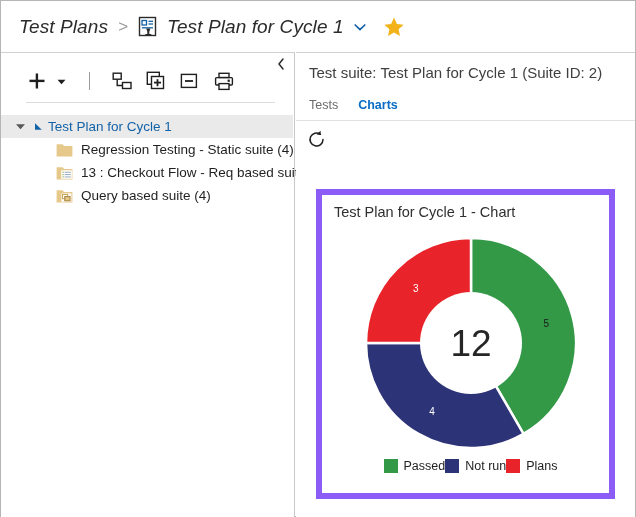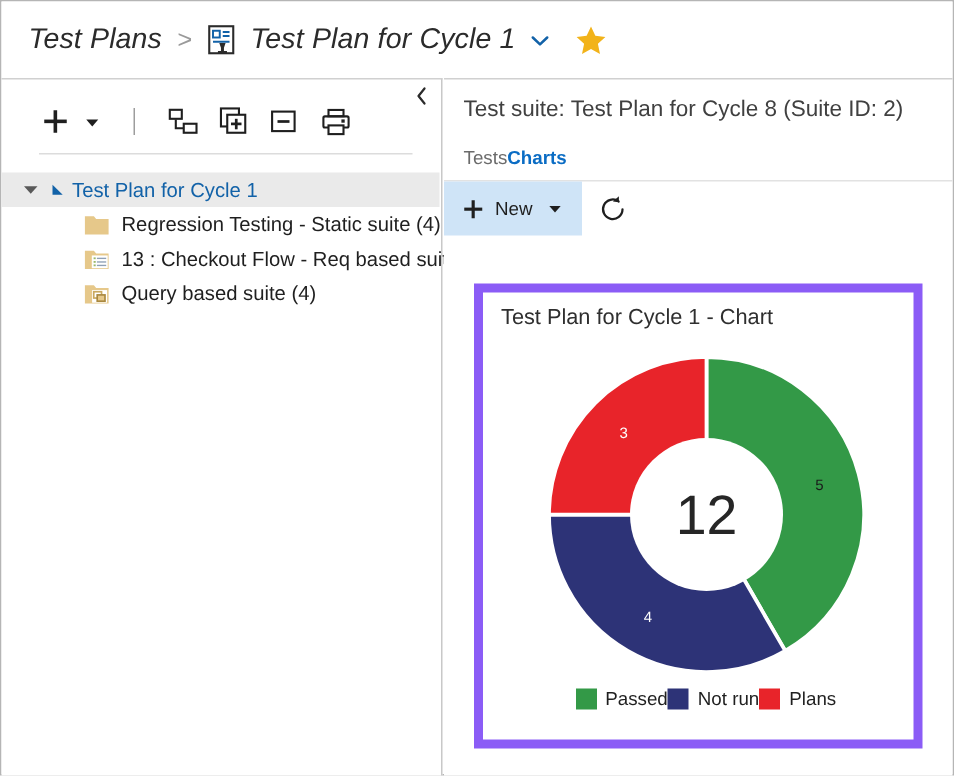--- a/index.html
+++ b/index.html
@@ -212,20 +212,21 @@
     left: 13px; top: 11px;
     font-size: 15px;
     color: #404040;
     white-space: nowrap;
   }
   .rp-tabs {
     position: absolute;
     left: 13px; top: 45px;
     display: flex;
     align-items: flex-end;
+    gap: 20px;
   }
   .rp-tab {
     font-size: 12.5px;
     color: #6b6b6b;
     cursor: pointer;
     padding-bottom: 2px;
   }
   .rp-tab.active {
     color: #0a6cc4;
     font-weight: bold;
@@ -463,40 +464,30 @@
           <rect x="8.8" y="8.6" width="5.2" height="4.2" fill="#e6c88a" stroke="#a9883f" stroke-width="1.1"></rect>
         </svg>
         <span class="tree-label">Query based suite (4)</span>
       </div>
 
     </div>
   </div>
 
   <div class="pane-right">
 
-    <div class="rp-title">Test suite: Test Plan for Cycle 8 (Suite ID: 2)</div>
+    <div class="rp-title">Test suite: Test Plan for Cycle 1 (Suite ID: 2)</div>
 
     <div class="rp-tabs">
       <div class="rp-tab">Tests</div>
       <div class="rp-tab active">Charts</div>
     </div>
 
     <div class="rp-tabrule"></div>
 
     <div class="rp-cmdbar">
-      <div class="cmd-new">
-        <svg class="cmd-new-plus" viewBox="0 0 15 15">
-          <rect x="6.4" y="1.5" width="2.1" height="12" fill="#1f1f1f"></rect>
-          <rect x="1.5" y="6.4" width="12" height="2.1" fill="#1f1f1f"></rect>
-        </svg>
-        <span class="cmd-new-label">New</span>
-        <svg class="cmd-new-caret" viewBox="0 0 10 10">
-          <path d="M1.2 3.4 L8.8 3.4 L5 7.6 Z" fill="#1f1f1f"></path>
-        </svg>
-      </div>
       <div class="cmd-refresh">
         <svg width="19" height="19" viewBox="0 0 19 19">
           <path d="M16 9.5 a6.5 6.5 0 1 1 -2.6 -5.2" fill="none" stroke="#1f1f1f" stroke-width="1.5" stroke-linecap="round"></path>
           <path d="M13.6 0.8 L13.6 4.9 L9.6 4.4 Z" fill="#1f1f1f"></path>
         </svg>
       </div>
     </div>
 
     <div class="chart-card">
       <div class="chart-title">Test Plan for Cycle 1 - Chart</div>

